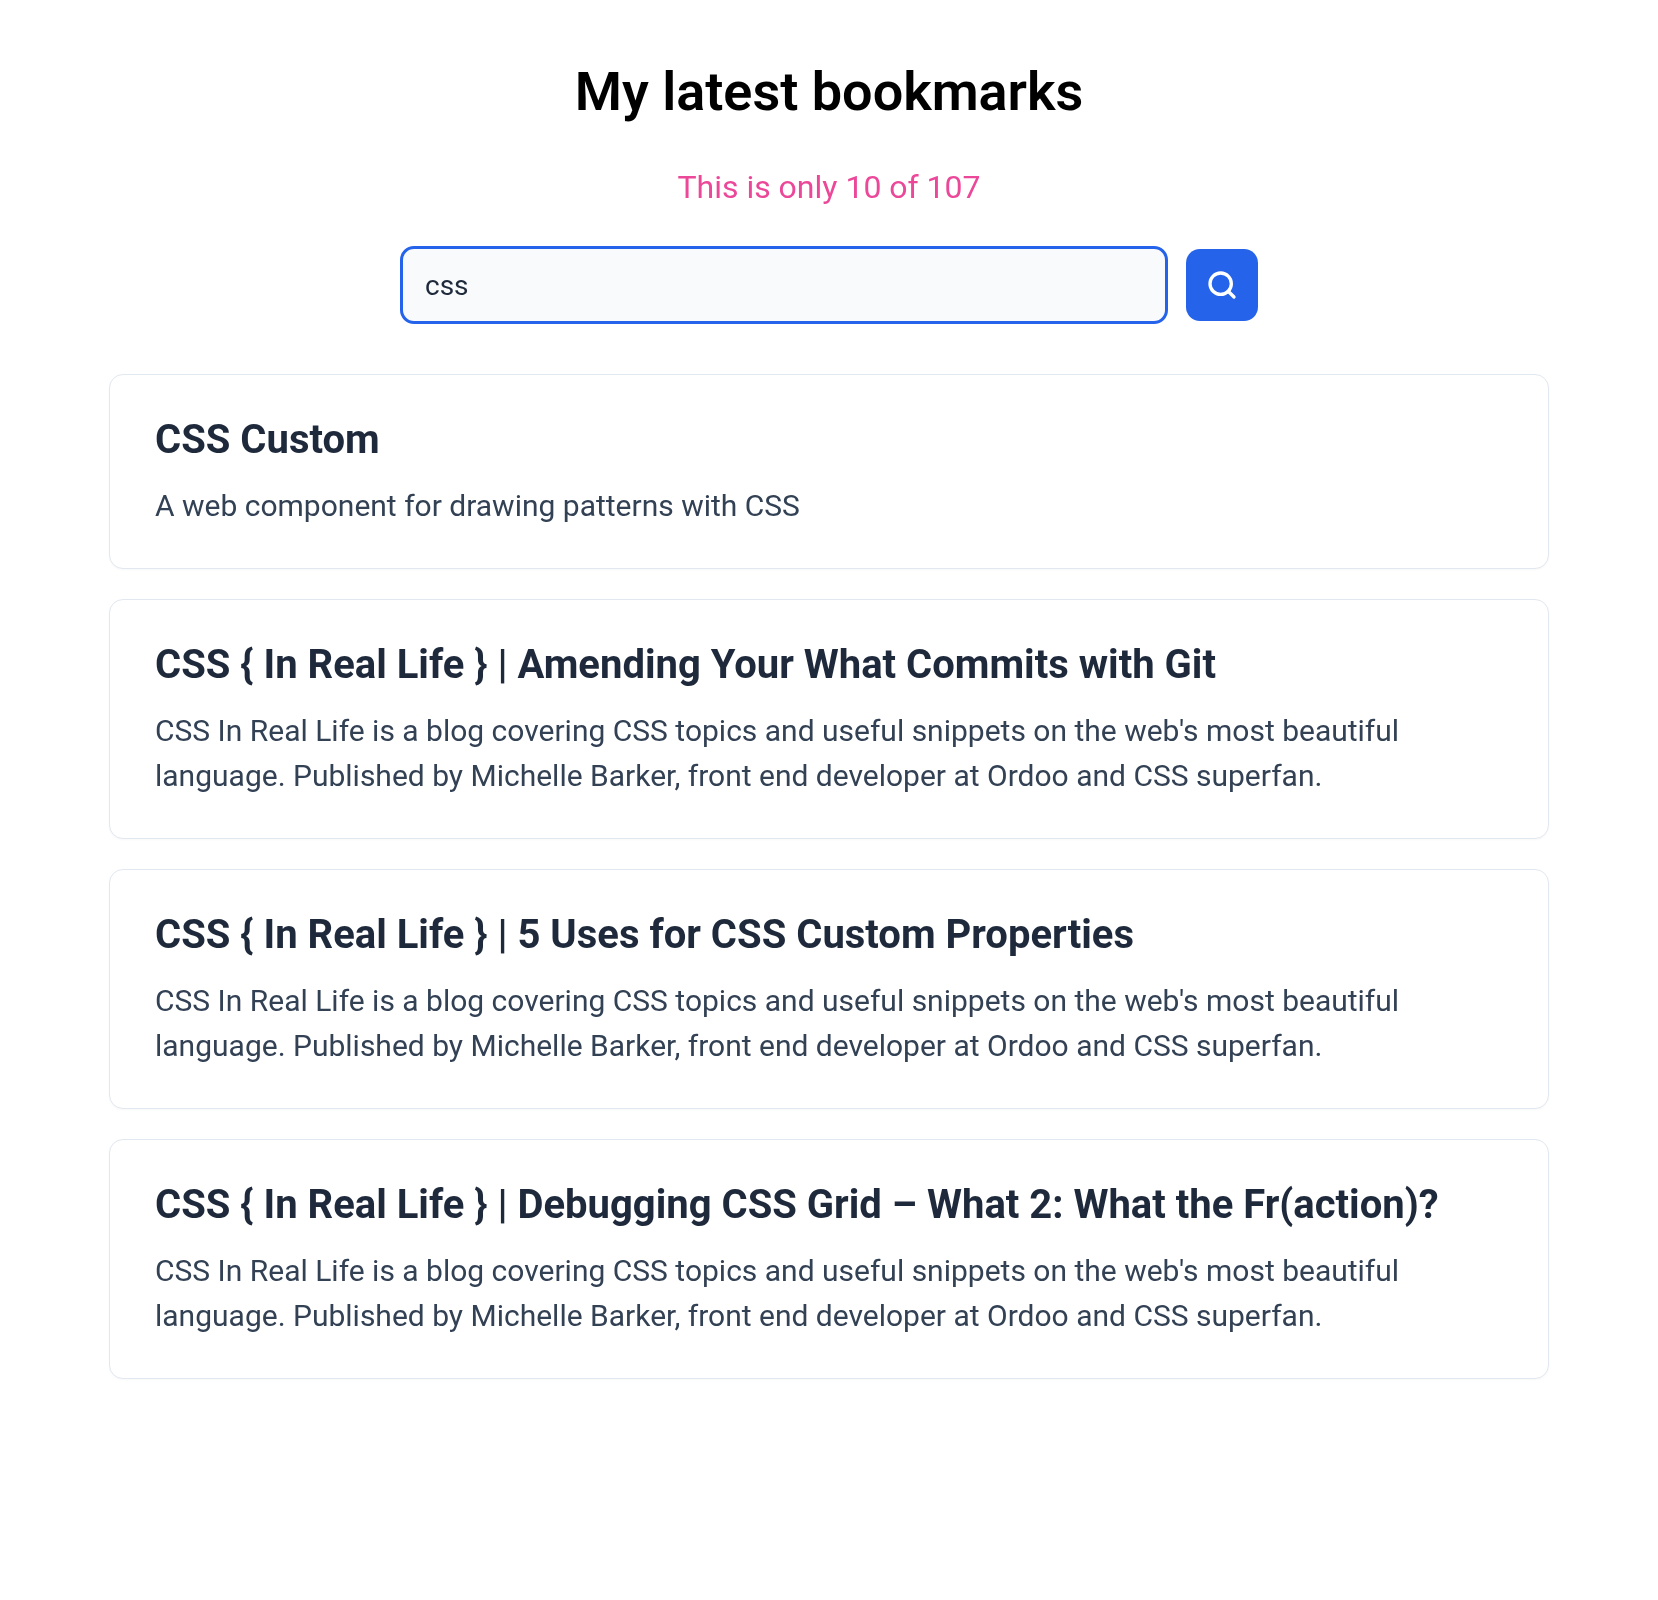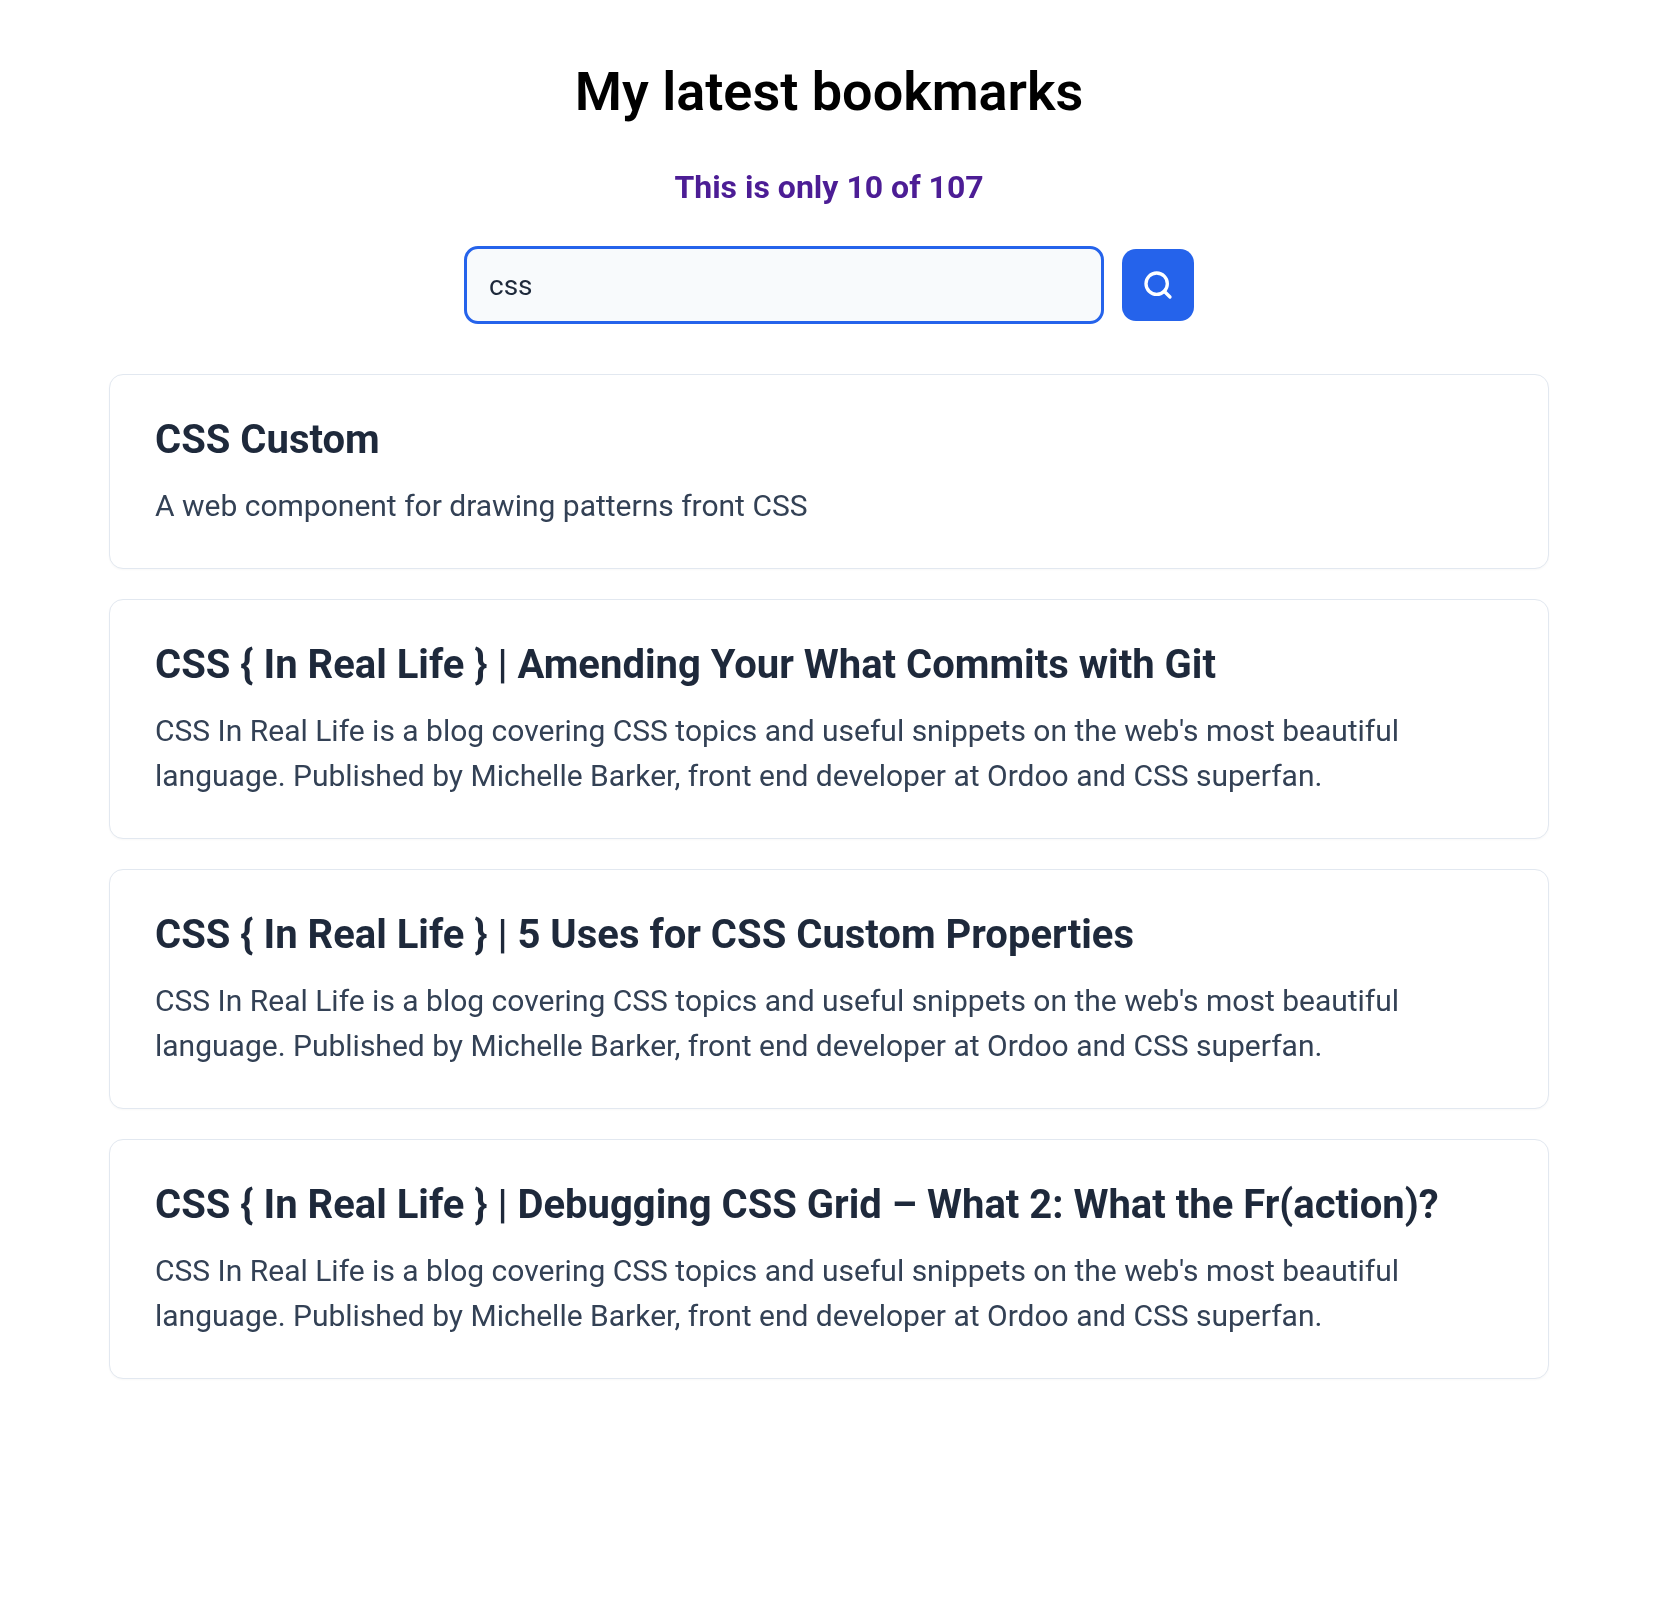--- a/index.html
+++ b/index.html
@@ -30,35 +30,35 @@
     
     .page-title {
       font-size: 54px;
       font-weight: 600;
       color: #000000;
       margin-bottom: 8px;
     }
     
     .subtitle {
       font-size: 32px;
-      font-weight: 700;
-      color: #4c1d95;
+      font-weight: 400;
+      color: #ec4899;
       margin-top: 45px;
     }
     
     .search-row {
       display: flex;
       justify-content: center;
       align-items: center;
       gap: 18px;
       margin-bottom: 50px;
     }
     
     .search-input {
-      width: 640px;
+      width: 768px;
       height: 78px;
       border: 3px solid #2563eb;
       border-radius: 14px;
       background: #f8fafc;
       padding: 0 22px;
       font-size: 28px;
       font-family: inherit;
       color: #1e293b;
       outline: none;
     }
@@ -125,21 +125,21 @@
       <svg viewBox="0 0 24 24" fill="none" stroke="currentColor" stroke-width="2.5" stroke-linecap="round" stroke-linejoin="round">
         <circle cx="11" cy="11" r="8"></circle>
         <line x1="21" y1="21" x2="16.65" y2="16.65"></line>
       </svg>
     </button>
   </div>
 
   <div class="bookmark-list">
     <div class="bookmark-card">
       <h2 class="bookmark-title">CSS Custom</h2>
-      <p class="bookmark-description">A web component for drawing patterns front CSS</p>
+      <p class="bookmark-description">A web component for drawing patterns with CSS</p>
     </div>
 
     <div class="bookmark-card">
       <h2 class="bookmark-title">CSS { In Real Life } | Amending Your What Commits with Git</h2>
       <p class="bookmark-description">CSS In Real Life is a blog covering CSS topics and useful snippets on the web's most beautiful language. Published by Michelle Barker, front end developer at Ordoo and CSS superfan.</p>
     </div>
 
     <div class="bookmark-card">
       <h2 class="bookmark-title">CSS { In Real Life } | 5 Uses for CSS Custom Properties</h2>
       <p class="bookmark-description">CSS In Real Life is a blog covering CSS topics and useful snippets on the web's most beautiful language. Published by Michelle Barker, front end developer at Ordoo and CSS superfan.</p>

